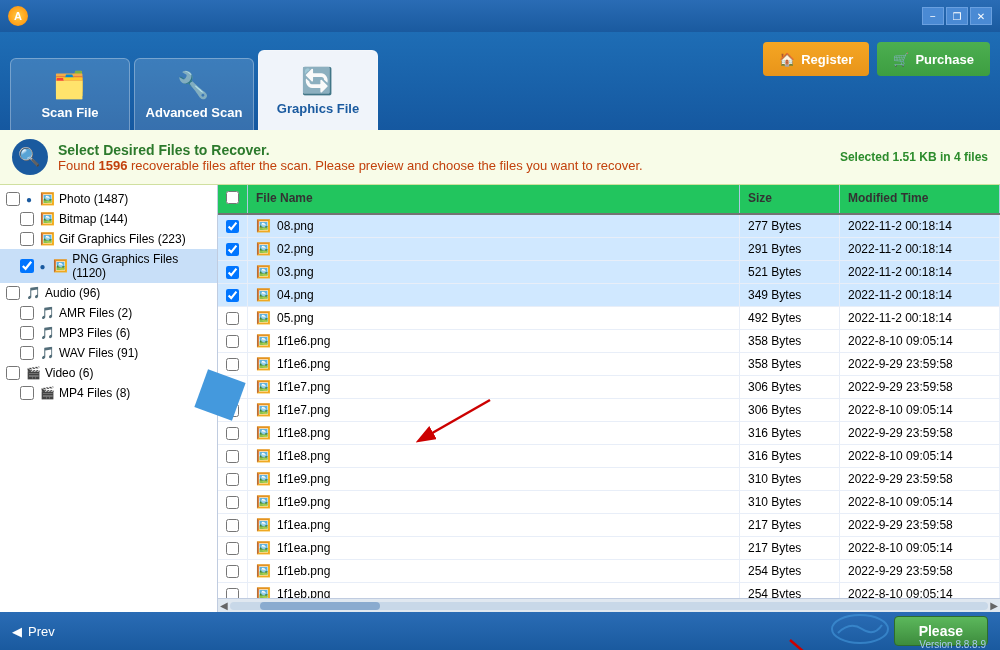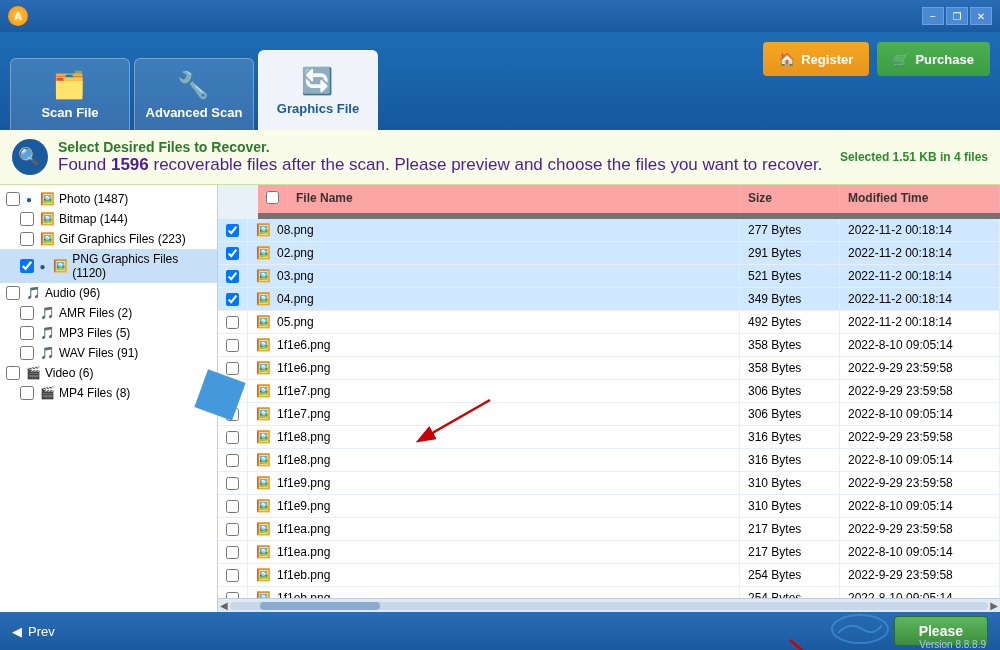--- a/index.html
+++ b/index.html
@@ -41,21 +41,21 @@
 
     
     .message-bar {
       background: #f8fce8; border-bottom: 1px solid #d0e0a0;
       padding: 8px 12px; display: flex; align-items: center; justify-content: space-between;
       min-height: 55px;
     }
     .message-left { display: flex; align-items: center; gap: 10px; }
     .message-icon { width: 36px; height: 36px; background: #1a5a9f; border-radius: 50%; display: flex; align-items: center; justify-content: center; color: white; font-size: 18px; flex-shrink: 0; }
     .message-title { color: #2c7a2c; font-size: 14px; font-weight: bold; }
-    .message-sub { color: #4c1d95; font-size: 17px; }
+    .message-sub { color: #c2410c; font-size: 13px; }
     .message-right { color: #2c8c2c; font-size: 12px; font-weight: bold; white-space: nowrap; }
 
     
     .main-content { display: flex; height: calc(650px - 32px - 98px - 55px - 38px); background: #e8f0f8; }
 
     
     .left-tree {
       width: 218px; min-width: 218px; background: white; border-right: 1px solid #c0cce0;
       overflow-y: auto; padding: 4px 0;
     }
@@ -64,22 +64,22 @@
       font-size: 12px;
     }
     .tree-item.selected { background: #c8dff8; }
     .tree-indent { padding-left: 20px; }
     .checkbox-tree { width: 14px; height: 14px; margin-right: 2px; }
 
     
     .file-area { flex: 1; display: flex; flex-direction: column; overflow: hidden; }
     .file-table-header {
       display: grid; grid-template-columns: 30px 1fr 100px 160px;
-      background: #fca5a5; border-bottom: 6px solid #737373;
-      font-weight: bold; font-size: 12px; color: #333; margin-left: 40px;
+      background: #22c55e; border-bottom: 2px solid #737373;
+      font-weight: bold; font-size: 12px; color: #333;
     }
     .file-table-header div { padding: 6px 8px; border-right: 1px solid #b0c8e0; }
     .file-table-body { flex: 1; overflow-y: auto; background: white; }
     .file-row {
       display: grid; grid-template-columns: 30px 1fr 100px 160px;
       border-bottom: 1px solid #e8eef8; font-size: 12px;
     }
     .file-row.checked { background: #d0e8ff; }
     .file-row div { padding: 4px 8px; display: flex; align-items: center; border-right: 1px solid #e8eef8; overflow: hidden; }
     .file-row .filename { gap: 6px; }
@@ -204,21 +204,21 @@
       <span>Audio (96)</span>
     </div>
     <div class="tree-item tree-indent">
       <input type="checkbox" class="checkbox-tree" style="">
       <span>🎵</span>
       <span>AMR Files (2)</span>
     </div>
     <div class="tree-item tree-indent">
       <input type="checkbox" class="checkbox-tree" style="">
       <span>🎵</span>
-      <span>MP3 Files (5)</span>
+      <span>MP3 Files (6)</span>
     </div>
     <div class="tree-item tree-indent">
       <input type="checkbox" class="checkbox-tree" style="">
       <span>🎵</span>
       <span>WAV Files (91)</span>
     </div>
 
     <div class="tree-item">
       <input type="checkbox" class="checkbox-tree" style="">
       <span>🎬</span>

